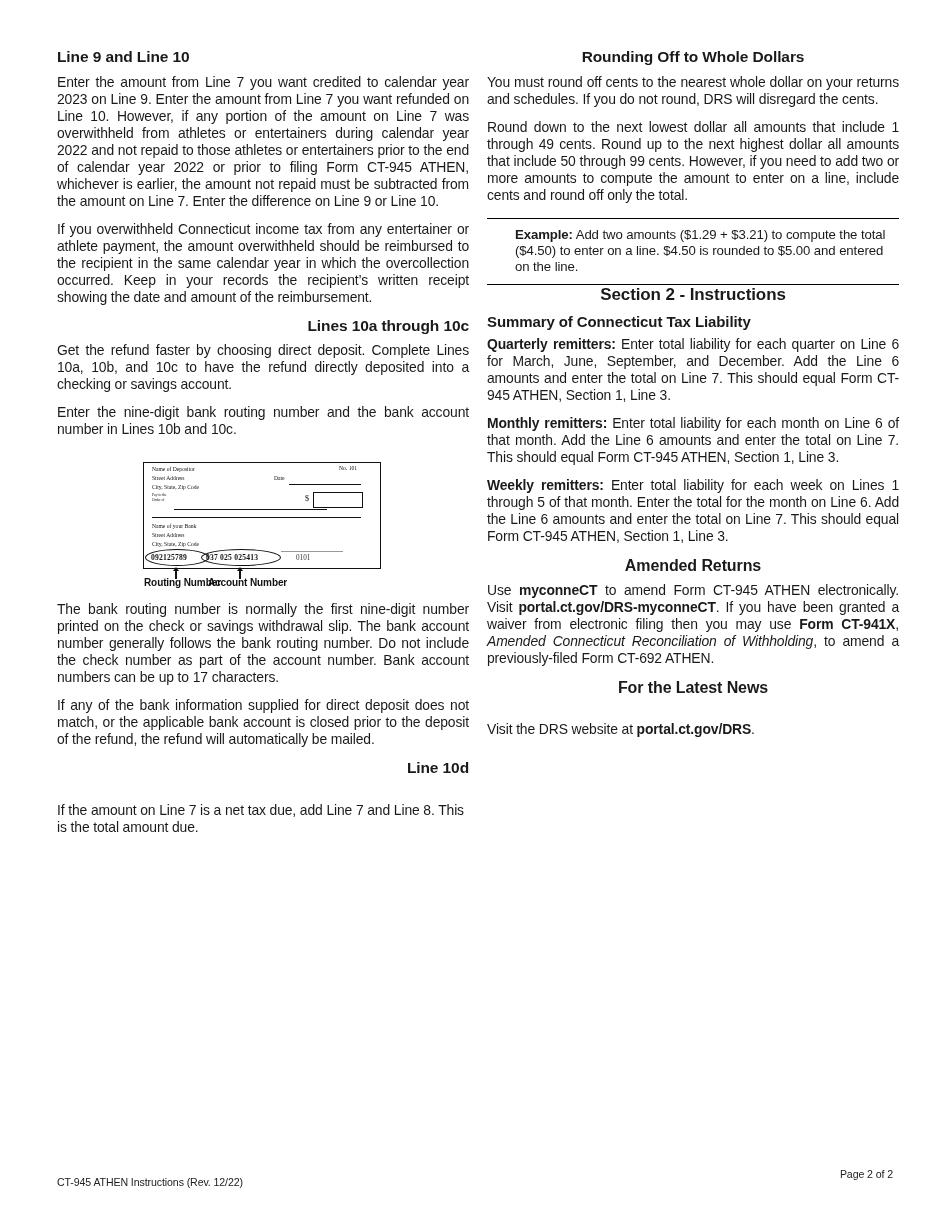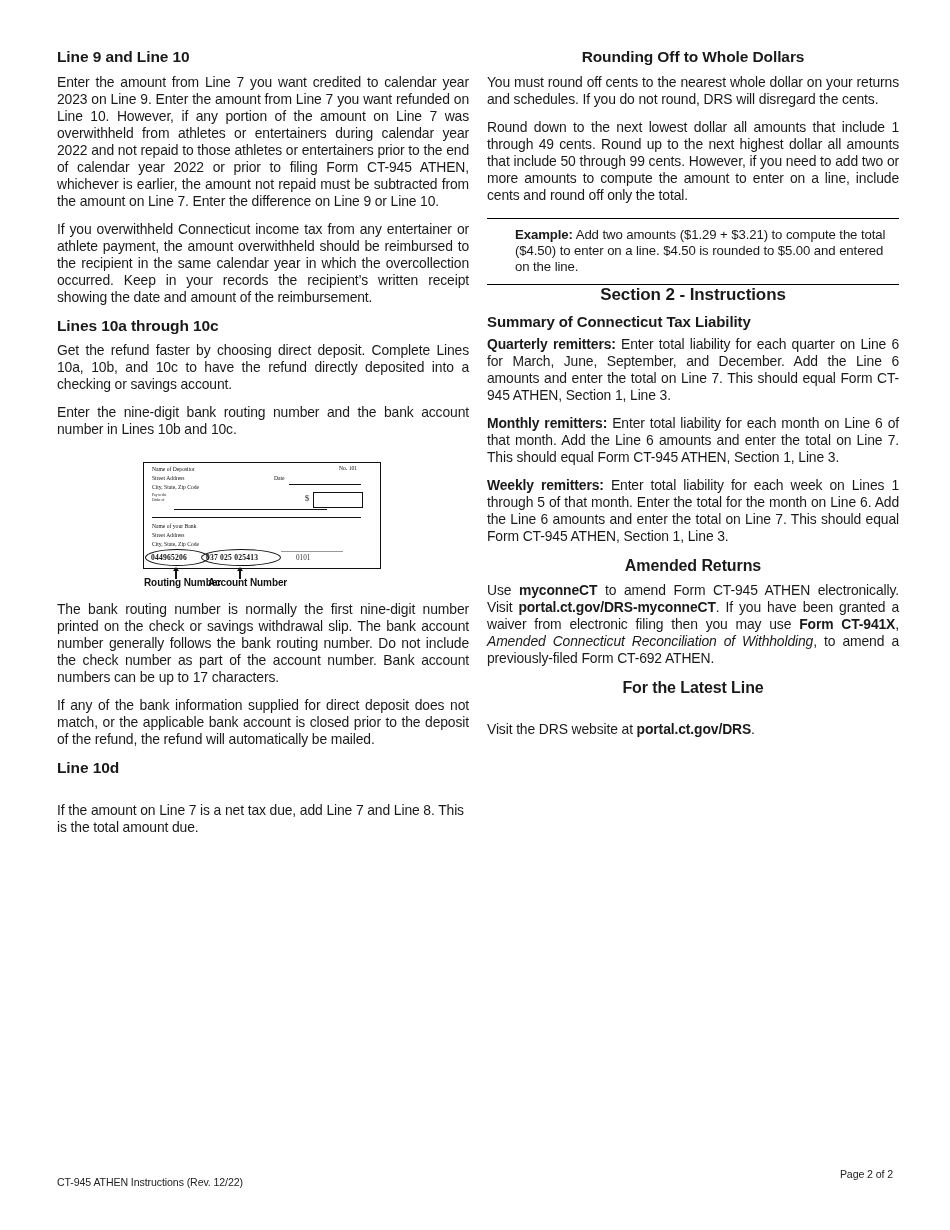--- a/index.html
+++ b/index.html
@@ -46,21 +46,21 @@
   p.body {
     font-size: 13.9px;
     line-height: 17.0px;
     margin: 0 0 11px 0;
     text-align: justify;
     text-justify: inter-word;
     letter-spacing: -0.12px;
   }
   p.body.last { margin-bottom: 0; }
   p.body.nojust { text-align: left; margin-top: 24px; }
-  .gap-top-lg { margin-top: 18px; }
+  .gap-top-lg { margin-top: 18px; text-align: right; }
   .gap-top-md { margin-top: 14px; }
   b { font-weight: bold; }
   i { font-style: italic; }
 
   
   .example-box {
     margin: 14px 0 0 0;
     border-top: 1.4px solid #000;
     border-bottom: 1.4px solid #000;
     padding: 8px 0 9px 0;
@@ -206,21 +206,21 @@
       <div class="chk-amt-box" style="left:180px; top:38px; width:48px; height:14px;"></div>
 
       <div class="chk-rule" style="left:19px; top:63px; width:209px;"></div>
 
       <span class="chk-txt" style="left:19px; top:69px;">Name of your Bank</span>
       <span class="chk-txt" style="left:19px; top:78px;">Street Address</span>
       <span class="chk-txt" style="left:19px; top:87px;">City, State, Zip Code</span>
 
       <div class="gray-line" style="left:148px; top:97px; width:62px;"></div>
 
-      <span class="chk-micr" style="left:18px;  top:99px;">044965206</span>
+      <span class="chk-micr" style="left:18px;  top:99px;">092125789</span>
       <span class="chk-micr" style="left:73px;  top:99px;">037 025 025413</span>
       <span class="chk-num" style="left:163px; top:100px;">0101</span>
 
       <div class="ellipse" style="left:12px; top:95px; width:62px; height:15px;"></div>
       <div class="ellipse" style="left:68px; top:95px; width:78px; height:15px;"></div>
 
       <div class="arrow-stem" style="left:42px;  top:117px; height:8px;"></div>
       <div class="arrow-head" style="left:39.5px; top:113px;"></div>
       <div class="arrow-stem" style="left:106px; top:117px; height:8px;"></div>
       <div class="arrow-head" style="left:103.5px; top:113px;"></div>
@@ -252,21 +252,21 @@
 
     <p class="body"><b>Quarterly remitters:</b><span> Enter total liability for each quarter on Line 6 for March, June, September, and December. Add the Line 6 amounts and enter the total on Line 7. This should equal Form CT-945 ATHEN, Section 1, Line 3.</span></p>
 
     <p class="body"><b>Monthly remitters:</b><span> Enter total liability for each month on Line 6 of that month. Add the Line 6 amounts and enter the total on Line 7. This should equal Form CT-945 ATHEN, Section 1, Line 3.</span></p>
 
     <p class="body"><b>Weekly remitters:</b><span> Enter total liability for each week on Lines 1 through 5 of that month. Enter the total for the month on Line 6. Add the Line 6 amounts and enter the total on Line 7. This should equal Form CT-945 ATHEN, Section 1, Line 3.</span></p>
 
     <h2 class="section-head centered gap-top-md" style="font-size:16px;">Amended Returns</h2>
     <p class="body"><span>Use </span><b>myconneCT</b><span> to amend Form CT-945 ATHEN electronically. Visit </span><b>portal.ct.gov/DRS-myconneCT</b><span>. If you have been granted a waiver from electronic filing then you may use </span><b>Form CT-941X</b><span>, </span><i>Amended Connecticut Reconciliation of Withholding</i><span>, to amend a previously-filed Form CT-692 ATHEN.</span></p>
 
-    <h2 class="section-head centered gap-top-md" style="font-size:16px;">For the Latest Line</h2>
+    <h2 class="section-head centered gap-top-md" style="font-size:16px;">For the Latest News</h2>
     <p class="body last nojust"><span>Visit the DRS website at </span><b>portal.ct.gov/DRS</b><span>.</span></p>
   </div>
 
   <div class="footer">
     <span class="left">CT-945 ATHEN Instructions (Rev. 12/22)</span>
     <span class="right">Page 2 of 2</span>
   </div>
 
 </div>
 

